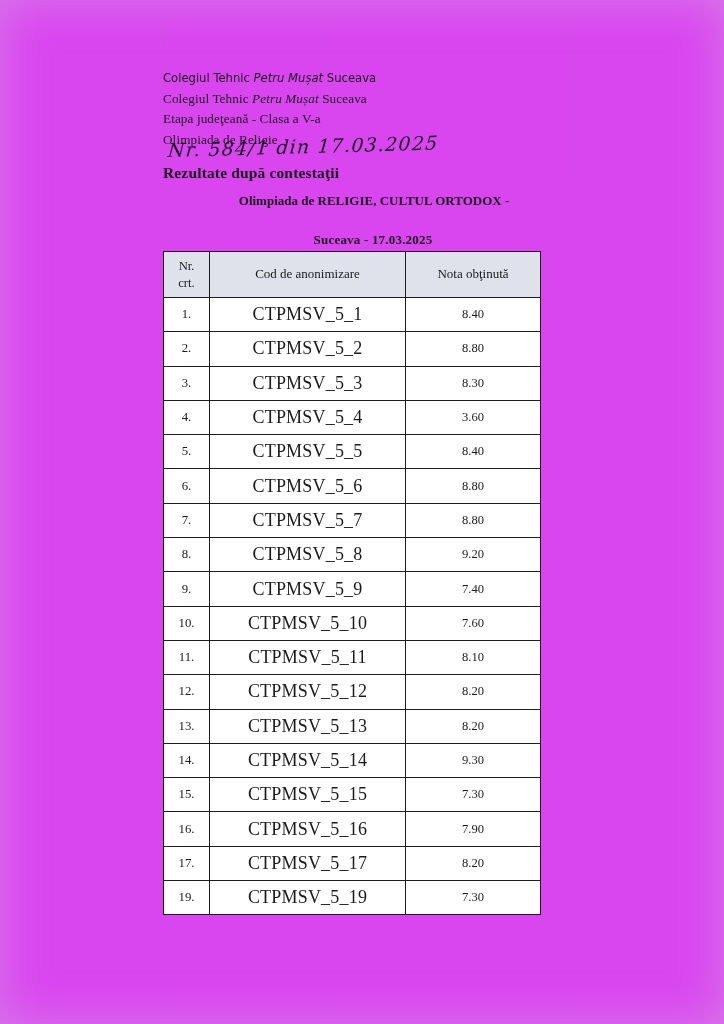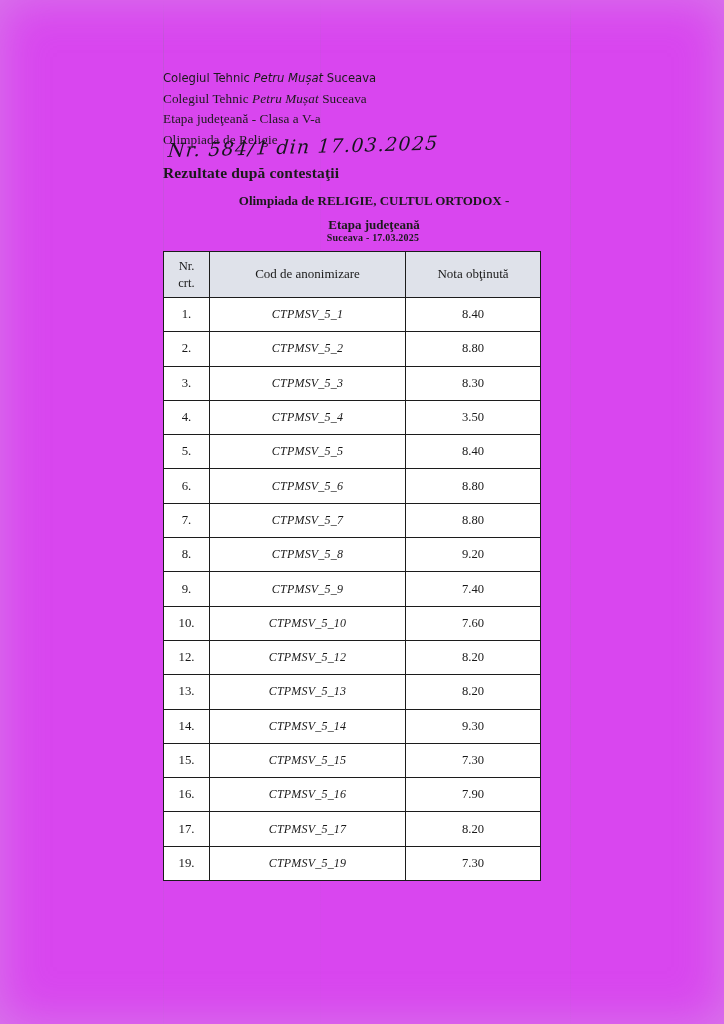--- a/index.html
+++ b/index.html
@@ -103,21 +103,21 @@
     line-height: 24px;
   }
   .title-main .l2 { display: block; }
 
   .subtitle {
     position: absolute;
     left: 163px;
     top: 232px;
     width: 420px;
     text-align: center;
-    font-size: 10px;
+    font-size: 13px;
     font-weight: bold;
     letter-spacing: 0.2px;
   }
 
   
   .results-table {
     position: absolute;
     left: 163px;
     top: 251px;
     width: 377px;
@@ -144,21 +144,21 @@
     font-size: 12.6px;
   }
   .results-table tbody td {
     height: 33.3px;
   }
   .col-nr   { width: 46px; }
   .col-code { width: 196px; }
   .col-mark { width: 135px; }
 
   .results-table tbody td.cell-nr   { font-size: 12.8px; }
-  .results-table tbody td.cell-code { font-size: 12px; letter-spacing: 0.2px; font-style: italic; }
+  .results-table tbody td.cell-code { font-size: 18px; letter-spacing: 0.2px; }
   .results-table tbody td.cell-mark { font-size: 12.6px; font-family: Liberation Serif, serif; }
 
   .nr-stack { display: block; }
 </style>
 </head>
 <body>
 
 <div id="page">
 
   <div class="scanline a"></div>
@@ -172,21 +172,20 @@
     <div class="hdr-line">Etapa judeţeană - Clasa a V-a</div>
     <div class="hdr-line">Olimpiada de Religie</div>
   </div>
 
   <div class="handwriting">Nr. 584/1 din 17.03.2025</div>
 
   <div class="title-contest">Rezultate după contestaţii</div>
 
   <div class="title-main">
     <span>Olimpiada de  RELIGIE, CULTUL ORTODOX -</span>
-    <span class="l2">Etapa judeţeană</span>
   </div>
 
   <div class="subtitle">Suceava - 17.03.2025</div>
 
   <table class="results-table">
     <colgroup>
       <col class="col-nr">
       <col class="col-code">
       <col class="col-mark">
     </colgroup>
@@ -212,21 +211,21 @@
           <td class="cell-mark">8.80</td>
         </tr>
         <tr>
           <td class="cell-nr">3.</td>
           <td class="cell-code">CTPMSV_5_3</td>
           <td class="cell-mark">8.30</td>
         </tr>
         <tr>
           <td class="cell-nr">4.</td>
           <td class="cell-code">CTPMSV_5_4</td>
-          <td class="cell-mark">3.50</td>
+          <td class="cell-mark">3.60</td>
         </tr>
         <tr>
           <td class="cell-nr">5.</td>
           <td class="cell-code">CTPMSV_5_5</td>
           <td class="cell-mark">8.40</td>
         </tr>
         <tr>
           <td class="cell-nr">6.</td>
           <td class="cell-code">CTPMSV_5_6</td>
           <td class="cell-mark">8.80</td>
@@ -245,20 +244,25 @@
           <td class="cell-nr">9.</td>
           <td class="cell-code">CTPMSV_5_9</td>
           <td class="cell-mark">7.40</td>
         </tr>
         <tr>
           <td class="cell-nr">10.</td>
           <td class="cell-code">CTPMSV_5_10</td>
           <td class="cell-mark">7.60</td>
         </tr>
         <tr>
+          <td class="cell-nr">11.</td>
+          <td class="cell-code">CTPMSV_5_11</td>
+          <td class="cell-mark">8.10</td>
+        </tr>
+        <tr>
           <td class="cell-nr">12.</td>
           <td class="cell-code">CTPMSV_5_12</td>
           <td class="cell-mark">8.20</td>
         </tr>
         <tr>
           <td class="cell-nr">13.</td>
           <td class="cell-code">CTPMSV_5_13</td>
           <td class="cell-mark">8.20</td>
         </tr>
         <tr>

